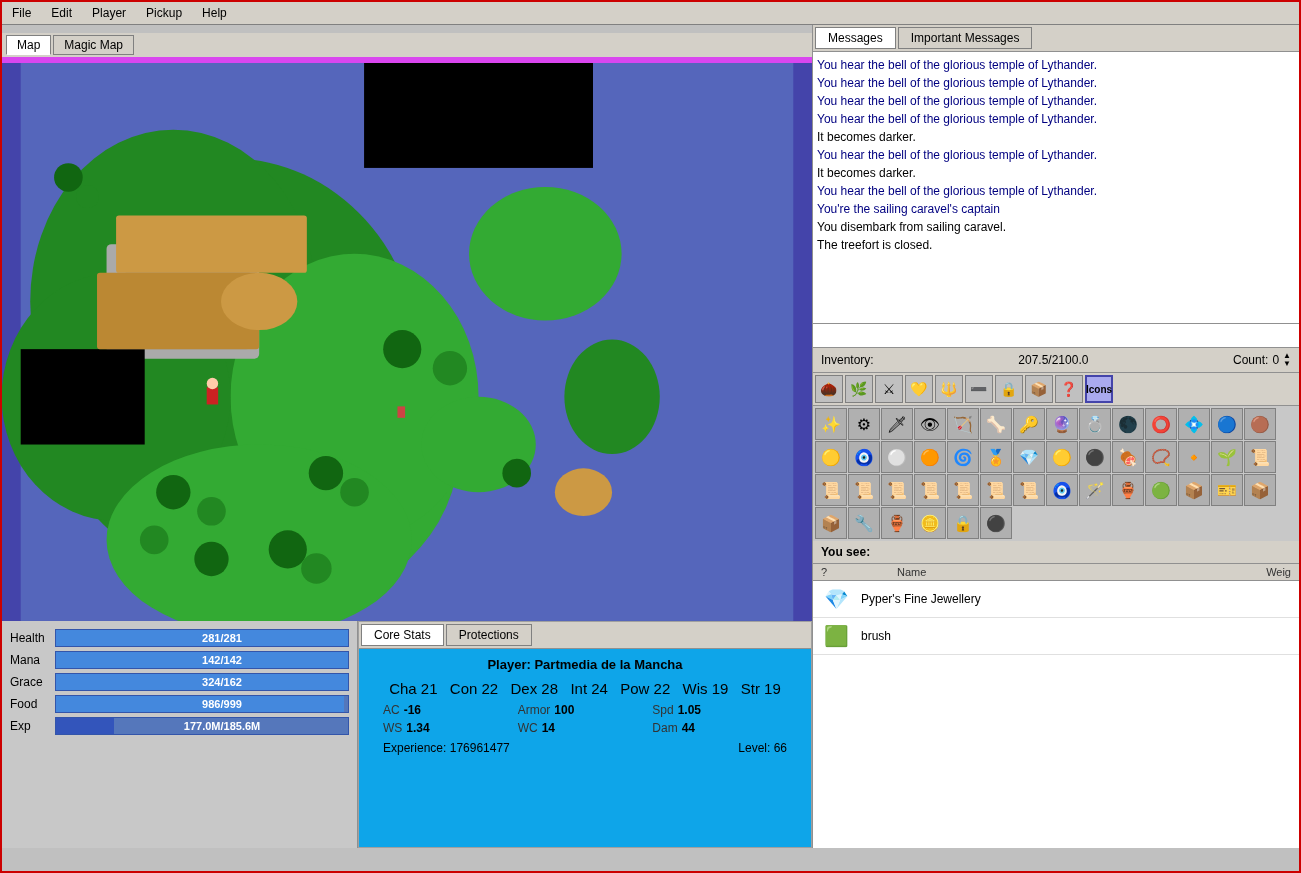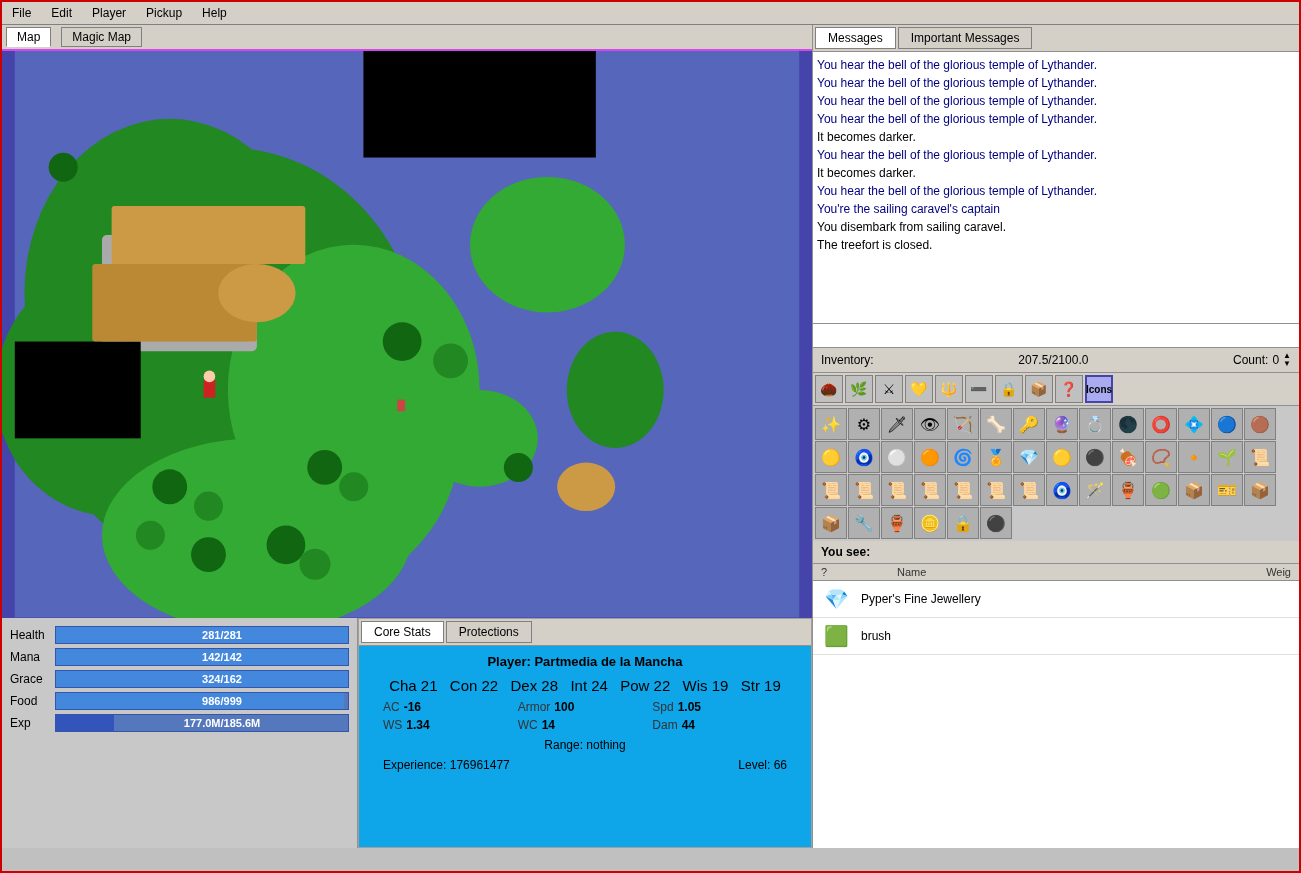--- a/index.html
+++ b/index.html
@@ -24,23 +24,24 @@
     .menu-item {
       padding: 2px 6px;
       cursor: pointer;
       font-size: 12px;
     }
 
     
     .map-tabs {
       display: flex;
       background: #d4d0c8;
-      border-bottom: 2px solid #d946ef;
+      border-bottom: 6px solid #d946ef;
       padding: 2px 4px;
-      gap: 10px;
+      gap: 2px;
+      margin-top: 8px;
     }
     .tab-btn {
       padding: 2px 10px;
       border: 1px solid #808080;
       background: #d4d0c8;
       cursor: pointer;
       font-size: 12px;
     }
     .tab-btn.active {
       background: #ffffff;
@@ -498,21 +499,20 @@
             </div>
             <div class="stat-pair">
               <span class="stat-name">WC</span>
               <span class="stat-val">14</span>
             </div>
             <div class="stat-pair">
               <span class="stat-name">Dam</span>
               <span class="stat-val">44</span>
             </div>
           </div>
-          <div class="char-range">Range: nothing</div>
           <div class="char-exp">
             <span>Experience: 176961477</span>
             <span>Level: 66</span>
           </div>
         </div>
       </div>
 
     </div>
   </div>
 

